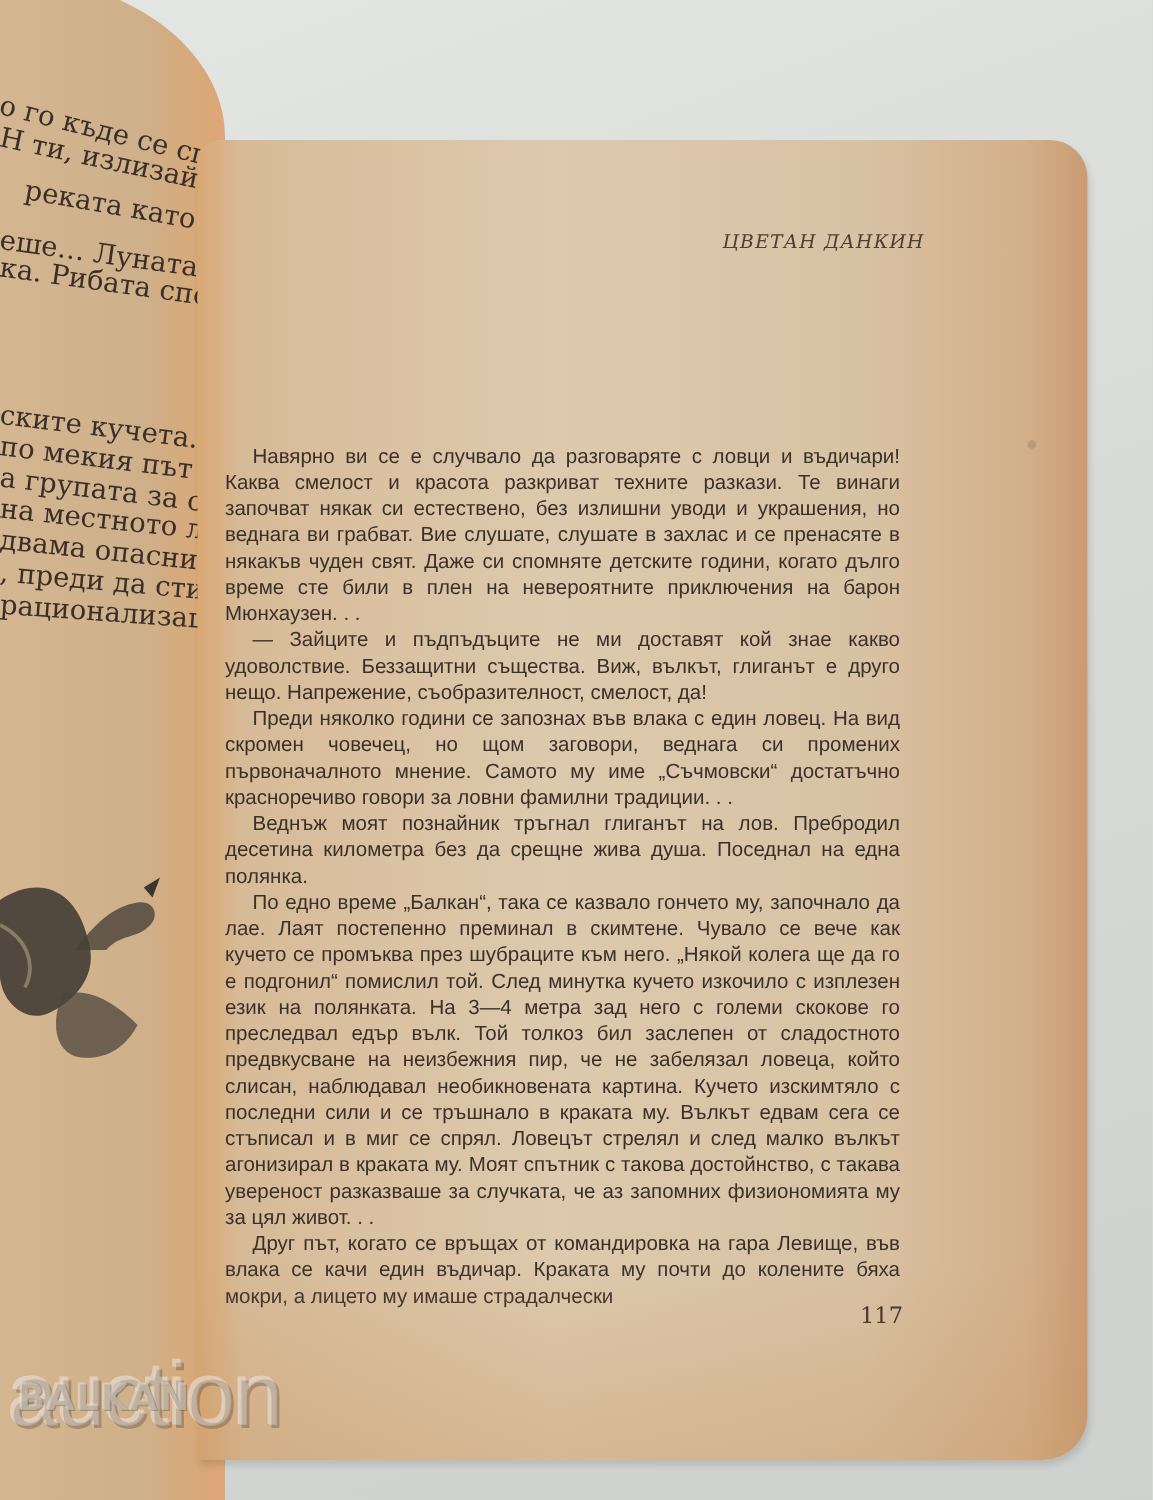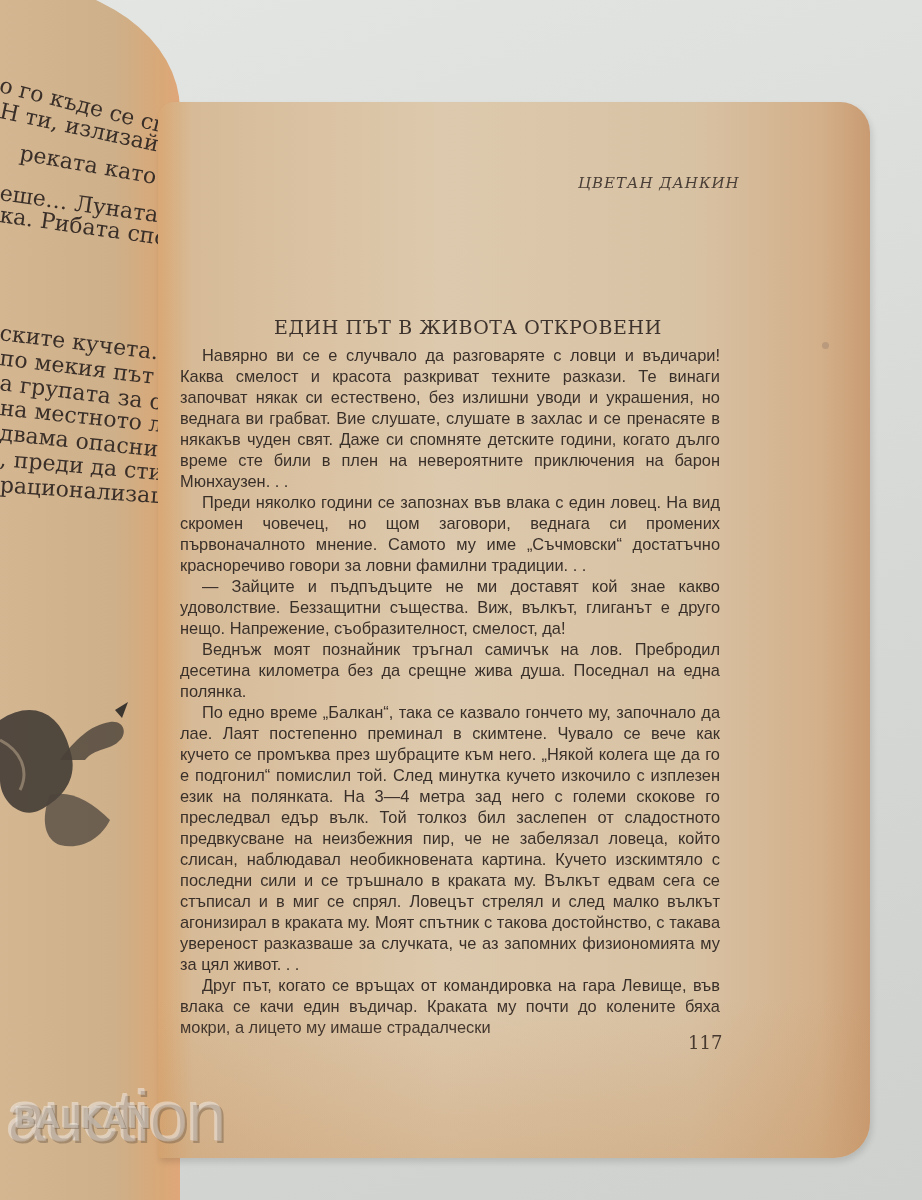--- a/index.html
+++ b/index.html
@@ -35,21 +35,21 @@
   }
   .left-page .ltext {
     position:absolute; left:40px; font-size:22px; color:#3a2f28; white-space:nowrap;
     transform-origin:left center;
   }
   .illustration {
     position:absolute; left:40px; top:700px; width:130px; height:180px;
   }
   
   .right-page {
-    position:absolute; left:158px; top:102px; width:712px; height:1056px;
+    position:absolute; left:158px; top:112px; width:712px; height:1056px;
     background: linear-gradient(90deg, #d9a874 0%, #d7bb98 5%, #ddc9ad 40%, #d8c2a4 75%, #d3b08a 93%, #c99b72 100%);
     border-radius:16px 30px 36px 0;
     box-shadow: 2px 4px 6px rgba(0,0,0,0.12);
   }
   .right-page::after {
     content:""; position:absolute; left:0; right:0; bottom:0; height:160px;
     background: linear-gradient(180deg, rgba(200,150,100,0) 0%, rgba(200,150,100,0.35) 100%);
     border-radius:0 0 36px 0; pointer-events:none;
   }
   .running-head {
@@ -110,27 +110,26 @@
     <path d="M0 40 C30 20 60 30 70 70 C80 100 60 120 40 130 C20 140 0 120 0 100 Z" fill="#3b3530" opacity="0.85"></path>
     <path d="M60 80 C75 60 90 45 110 42 C125 40 128 55 118 62 C110 70 95 68 85 80 Z" fill="#4a423a" opacity="0.8"></path>
     <path d="M115 30 L128 22 L122 38 Z" fill="#3b3530"></path>
     <path d="M50 115 C70 110 90 120 110 140 C100 160 80 170 60 165 C45 160 40 140 50 115 Z" fill="#4e463e" opacity="0.75"></path>
     <path d="M0 60 C20 70 30 90 20 110" stroke="#8a7a68" stroke-width="3" fill="none"></path>
   </svg>
 </div>
 
 <div class="right-page">
   <div class="running-head">ЦВЕТАН ДАНКИН</div>
-  <div class="chapter-title">ЕДИН ПЪТ В ЖИВОТА ОТКРОВЕНИ</div>
   <div class="spot" style="left:664px; top:240px;"></div>
   <div class="body-text">
     <p>Навярно ви се е случвало да разговаряте с ловци и въдичари! Каква смелост и красота разкриват техните разкази. Те винаги започват някак си естествено, без излишни уводи и украшения, но веднага ви грабват. Вие слушате, слушате в захлас и се пренасяте в някакъв чуден свят. Даже си спомняте детските години, когато дълго време сте били в плен на невероятните приключения на барон Мюнхаузен. . .</p>
+    <p>— Зайците и пъдпъдъците не ми доставят кой знае какво удоволствие. Беззащитни същества. Виж, вълкът, глиганът е друго нещо. Напрежение, съобразителност, смелост, да!</p>
     <p>Преди няколко години се запознах във влака с един ловец. На вид скромен човечец, но щом заговори, веднага си промених първоначалното мнение. Самото му име „Съчмовски“ достатъчно красноречиво говори за ловни фамилни традиции. . .</p>
-    <p>— Зайците и пъдпъдъците не ми доставят кой знае какво удоволствие. Беззащитни същества. Виж, вълкът, глиганът е друго нещо. Напрежение, съобразителност, смелост, да!</p>
-    <p>Веднъж моят познайник тръгнал самичък на лов. Пребродил десетина километра без да срещне жива душа. Поседнал на една полянка.</p>
+    <p>Веднъж моят познайник тръгнал глиганът на лов. Пребродил десетина километра без да срещне жива душа. Поседнал на една полянка.</p>
     <p>По едно време „Балкан“, така се казвало гончето му, започнало да лае. Лаят постепенно преминал в скимтене. Чувало се вече как кучето се промъква през шубраците към него. „Някой колега ще да го е подгонил“ помислил той. След минутка кучето изкочило с изплезен език на полянката. На 3—4 метра зад него с големи скокове го преследвал едър вълк. Той толкоз бил заслепен от сладостното предвкусване на неизбежния пир, че не забелязал ловеца, който слисан, наблюдавал необикновената картина. Кучето изскимтяло с последни сили и се тръшнало в краката му. Вълкът едвам сега се стъписал и в миг се спрял. Ловецът стрелял и след малко вълкът агонизирал в краката му. Моят спътник с такова достойнство, с такава увереност разказваше за случката, че аз запомних физиономията му за цял живот. . .</p>
     <p>Друг път, когато се връщах от командировка на гара Левище, във влака се качи един въдичар. Краката му почти до колените бяха мокри, а лицето му имаше страдалчески</p>
   </div>
   <div class="page-number">117</div>
 </div>
 
 <div class="wm-auction">auction</div>
 <div class="wm-balkan">BALKAN</div>
 
 </body></html>

